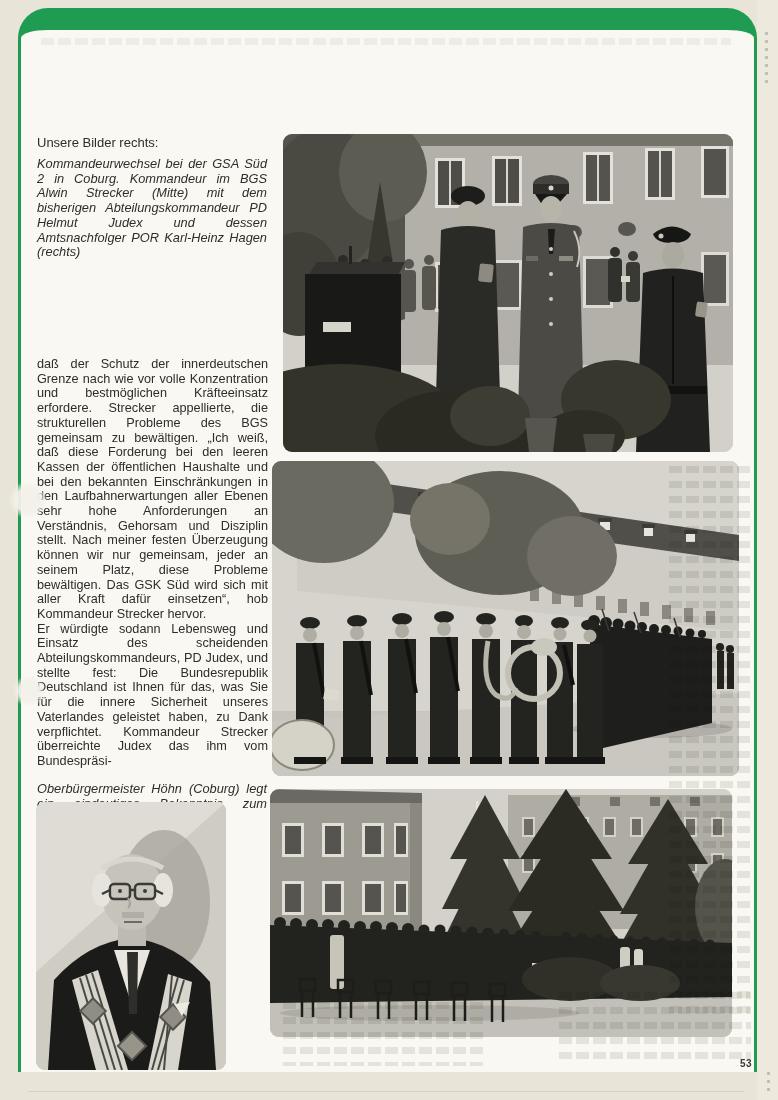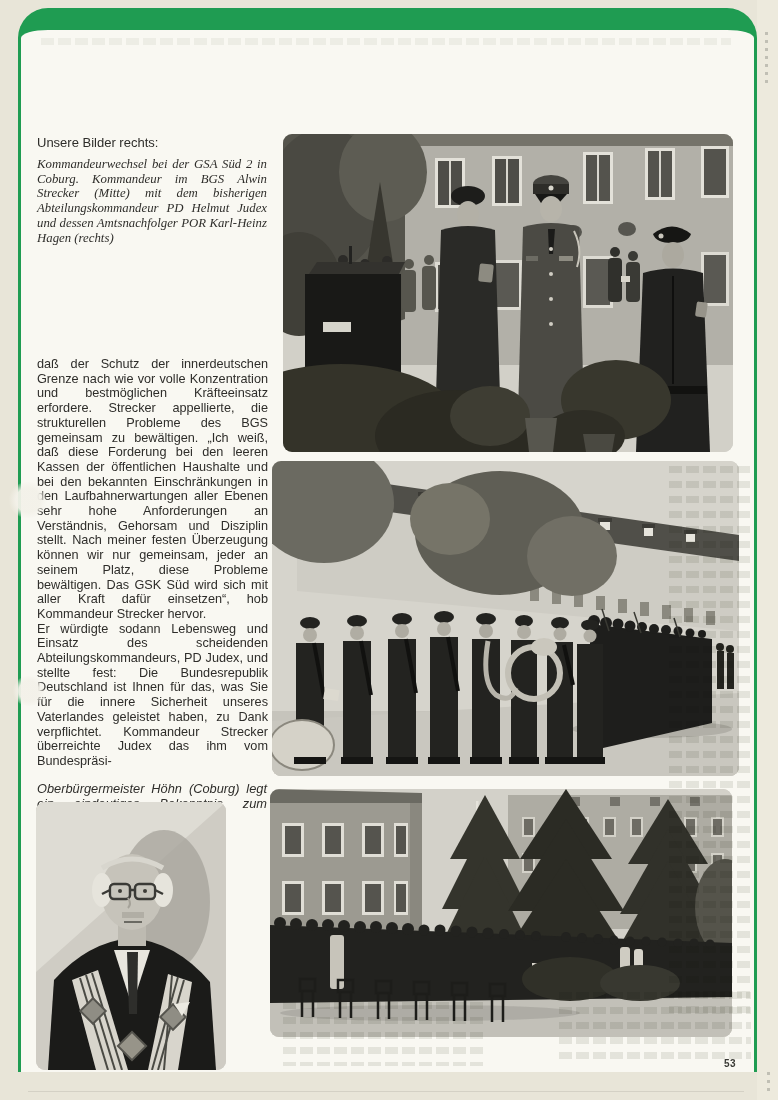--- a/index.html
+++ b/index.html
@@ -25,21 +25,21 @@
   
   .intro {
     position:absolute; left:16px; top:106px; width:230px;
     font-size:13px; line-height:14.8px; font-weight:400;
   }
   .cap {
     position:absolute; left:16px; width:230px;
     font-size:12.8px; line-height:14.7px; font-style:italic;
     text-align:justify;
   }
-  .cap1 { top:127px;font-family:Liberation Serif, serif; }
+  .cap1 { top:127px; }
   .cap2 { top:222px; }
   .cap3 { top:752px; }
   .bodytext {
     position:absolute; left:16px; top:327px; width:231px;
     font-size:12.7px; line-height:14.7px; text-align:justify;
   }
   .bodytext p { margin:0; }
 
   
   .photo {
@@ -47,21 +47,21 @@
   }
   .photo svg { display:block; width:100%; height:100%; }
   .photo-command { left:262px; top:104px; width:450px; height:318px; }
   .photo-band    { left:251px; top:431px; width:467px; height:315px; }
   .photo-guests  { left:249px; top:759px; width:462px; height:248px; }
   .photo-mayor   { left:15px;  top:772px; width:190px; height:268px; }
 
   
   .pagenum {
     position:absolute; left:703px; top:1028px; width:28px;
-    font-size:10px; font-weight:700; color:#3a3a35;
+    text-align:right; font-size:10px; font-weight:700; color:#3a3a35;
     letter-spacing:.5px;
   }
 
   
   .ghost {
     position:absolute; opacity:.55; pointer-events:none;
     background:repeating-linear-gradient(to bottom,
         rgba(128,134,112,.30) 0 7px, rgba(128,134,112,0) 7px 15px);
     -webkit-mask-image:repeating-linear-gradient(to right, #000 0 13px, transparent 13px 17px);
     mask-image:repeating-linear-gradient(to right, #000 0 13px, transparent 13px 17px);

